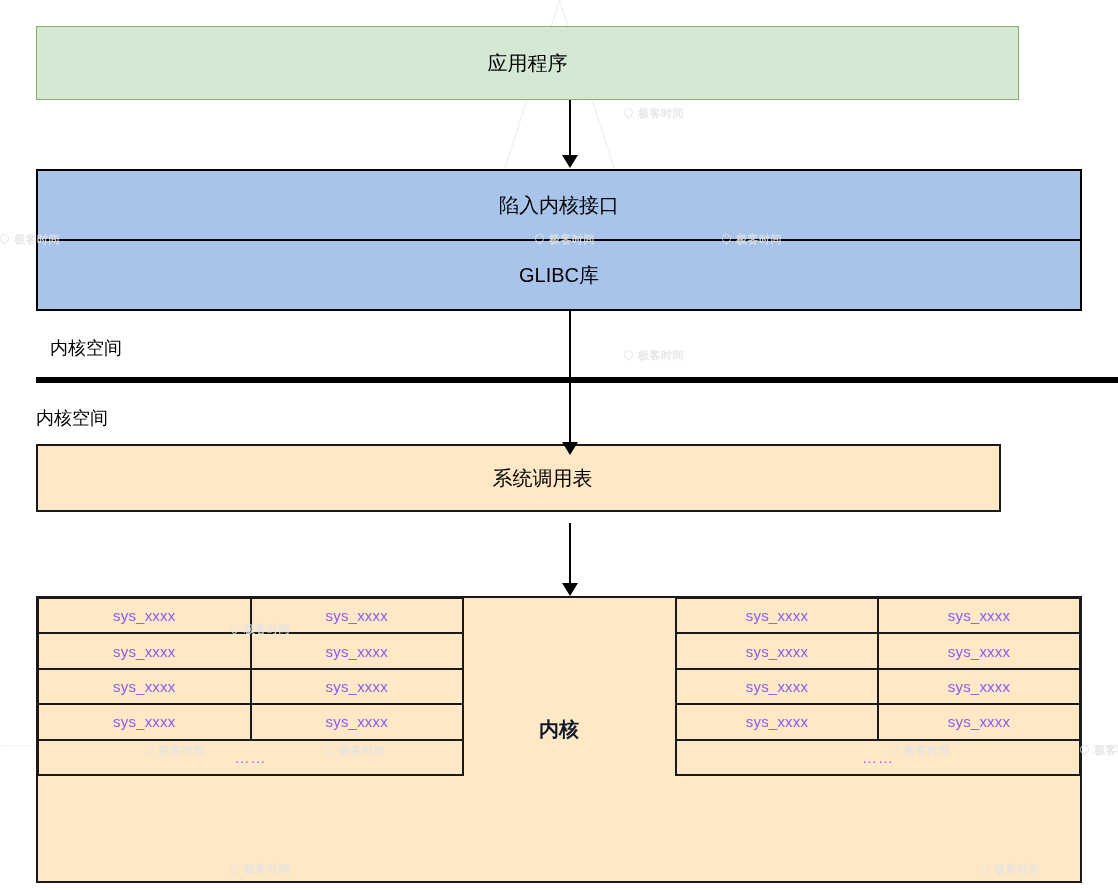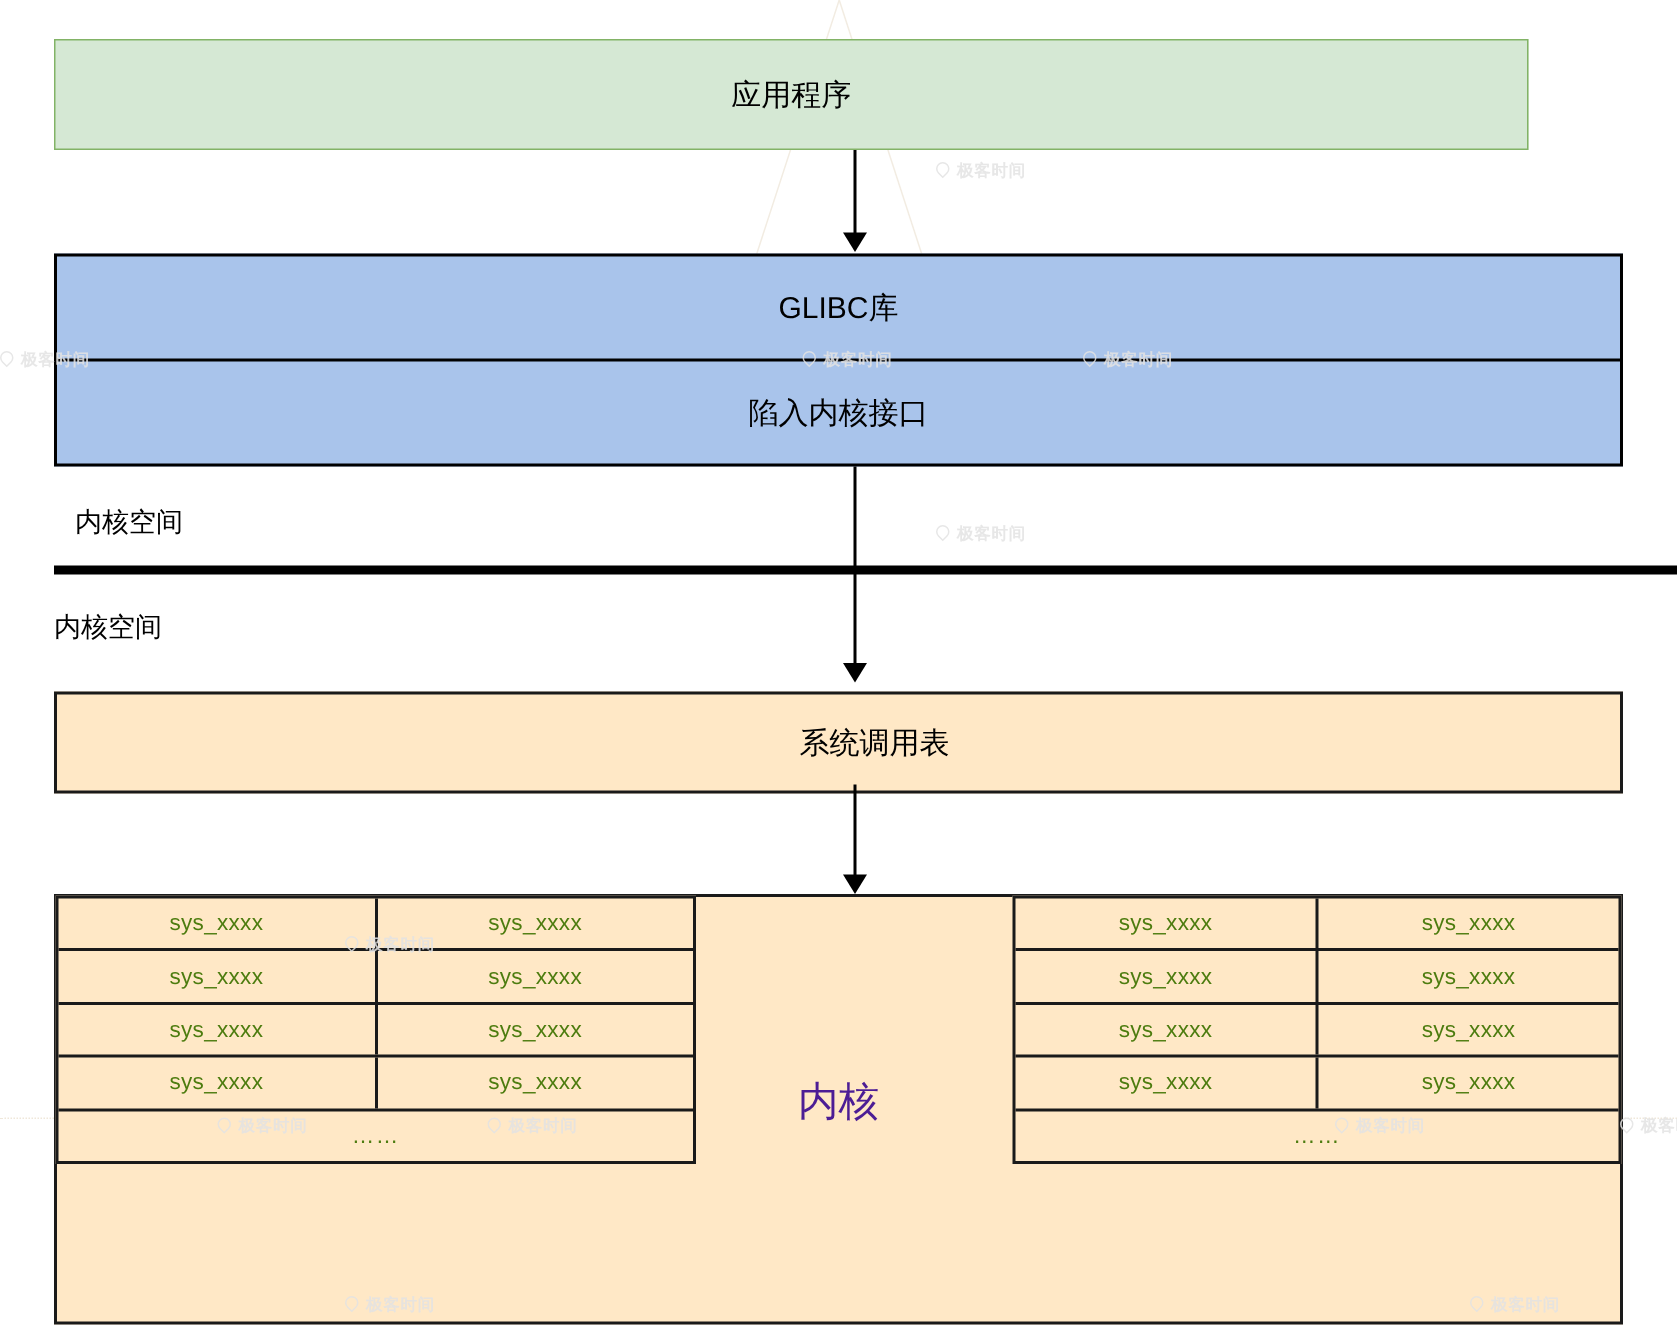--- a/index.html
+++ b/index.html
@@ -119,23 +119,24 @@
   
   .box-kernel {
     position: absolute;
     box-sizing: border-box;
     background: #ffe8c6;
     border: 2px solid #1a1a1a;
     z-index: 2;
   }
   .kernel-label {
     position: absolute;
-    font-size: 27px;
-    color: #4c1d95;
+    font-size: 20px;
+    color: #0f172a;
     white-space: nowrap;
+    font-weight: bold;
   }
 
   
   .sys-table {
     position: absolute;
     box-sizing: border-box;
     border: 2px solid #1a1a1a;
     background: #ffe8c6;
     display: flex;
     flex-direction: column;
@@ -149,21 +150,21 @@
   }
   .sys-row + .sys-row {
     border-top: 2px solid #1a1a1a;
   }
   .sys-cell {
     flex: 1 1 0;
     display: flex;
     align-items: center;
     justify-content: center;
     font-size: 15px;
-    color: #4d7c0f;
+    color: #8b5cf6;
     box-sizing: border-box;
     letter-spacing: 0.2px;
   }
   .sys-cell + .sys-cell {
     border-left: 2px solid #1a1a1a;
   }
   .sys-row-ellipsis .sys-cell {
     font-size: 15px;
     letter-spacing: 1px;
   }
@@ -221,39 +222,39 @@
     <span>应用程序</span>
   </div>
 
   <div class="arrow" style="left:555px; top:100px; width:30px; height:68px;">
     <div class="arrow-line" style="height:56px;"></div>
     <div class="arrow-head"></div>
   </div>
 
   <div class="box-glibc-group" style="left:36px; top:169px; width:1046px; height:142px;">
     <div class="glibc-row">
+      <span>陷入内核接口</span>
+    </div>
+    <div class="glibc-row">
       <span>GLIBC库</span>
-    </div>
-    <div class="glibc-row">
-      <span>陷入内核接口</span>
     </div>
   </div>
 
   <div class="space-label" style="left:50px; top:336px;">内核空间</div>
 
   <div class="divider" style="left:36px; top:377px; width:1082px; height:6px;"></div>
 
   <div class="space-label" style="left:36px; top:406px;">内核空间</div>
 
   <div class="arrow" style="left:555px; top:311px; width:30px; height:144px;">
     <div class="arrow-line" style="height:132px;"></div>
     <div class="arrow-head"></div>
   </div>
 
-  <div class="box box-orange" style="left:36px; top:461px; width:1046px; height:68px;padding-left:48px;">
+  <div class="box box-orange" style="left:36px; top:444px; width:965px; height:68px;padding-left:48px;">
     <span>系统调用表</span>
   </div>
 
   <div class="arrow" style="left:555px; top:523px; width:30px; height:73px;">
     <div class="arrow-line" style="height:61px;"></div>
     <div class="arrow-head"></div>
   </div>
 
   <div class="box-kernel" style="left:36px; top:596px; width:1046px; height:287px;">
     <div class="kernel-label" style="left:50%; top:118px; transform:translateX(-50%);">内核</div>

